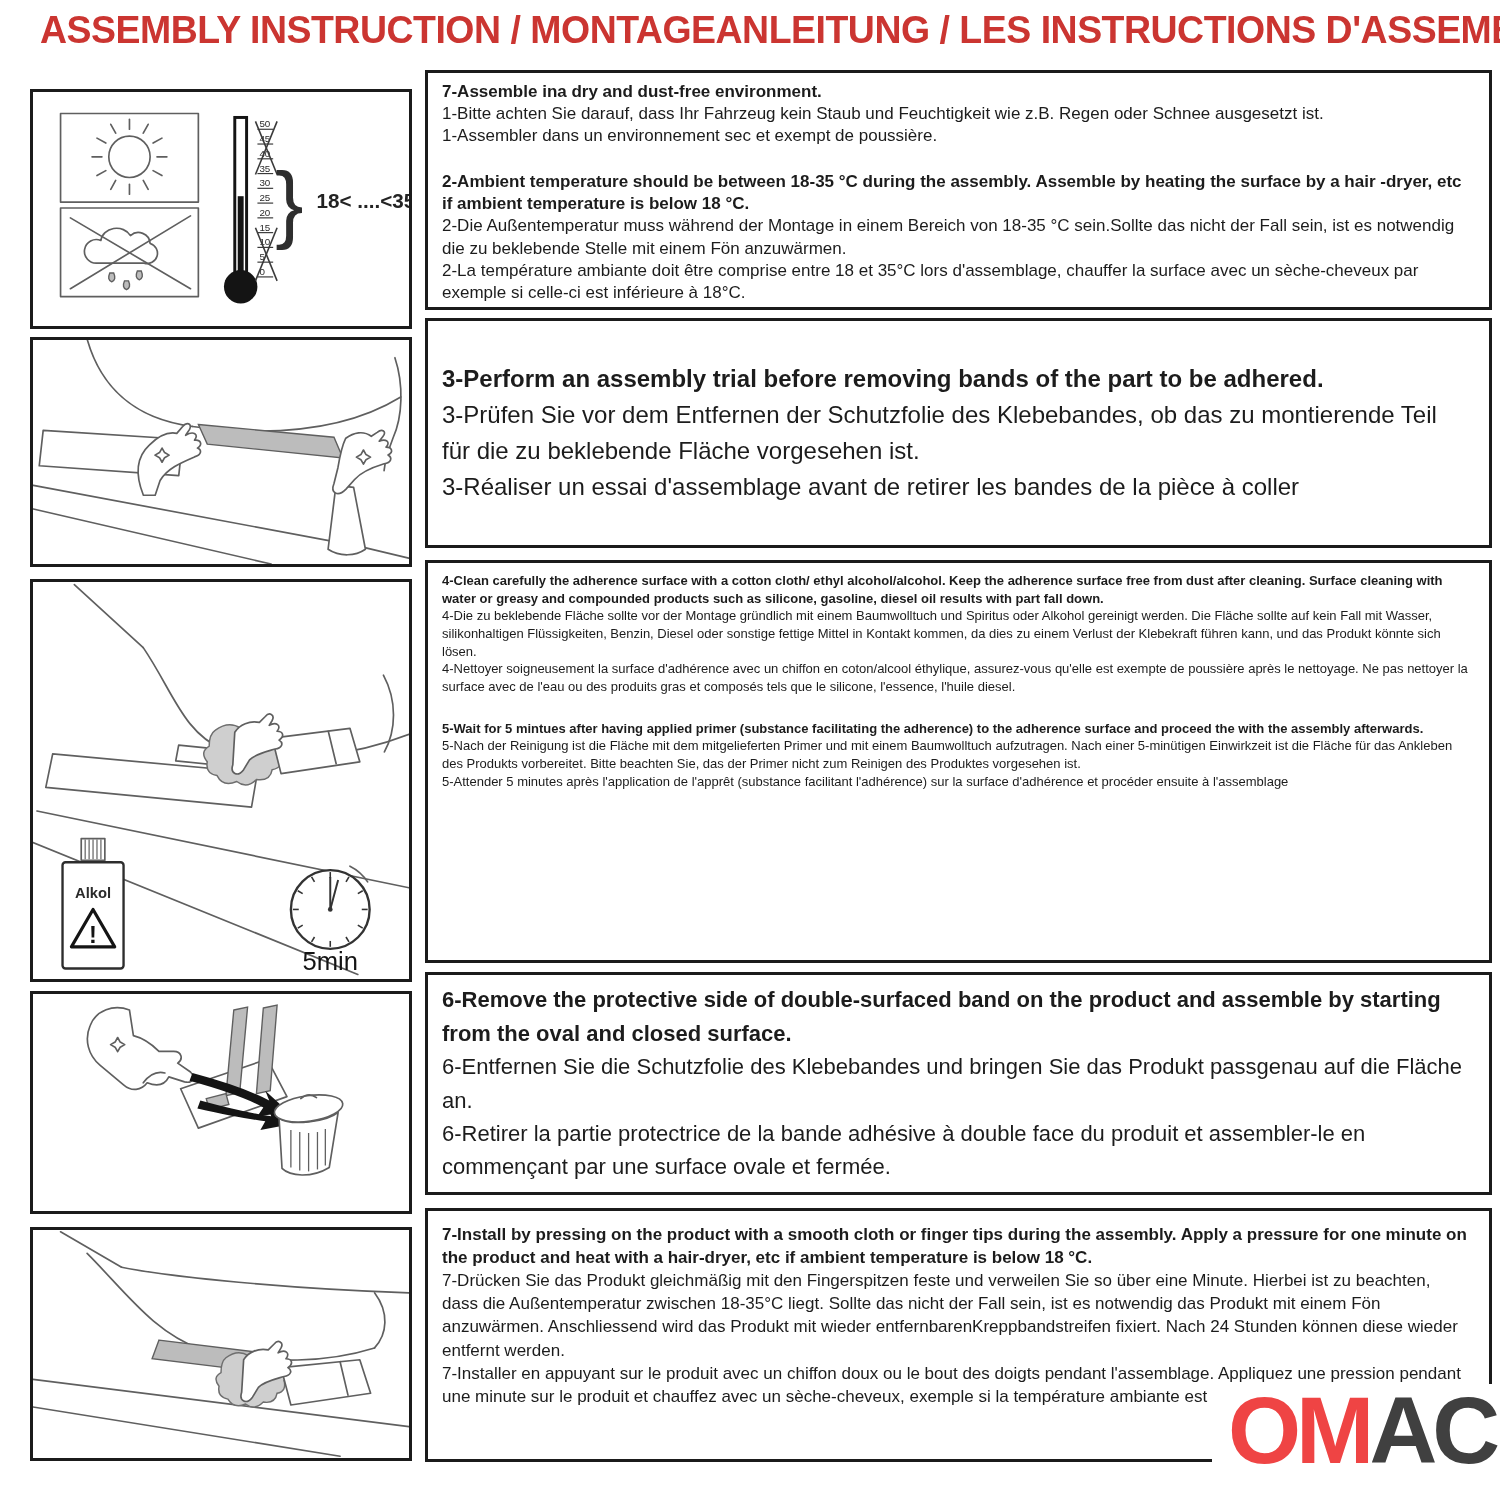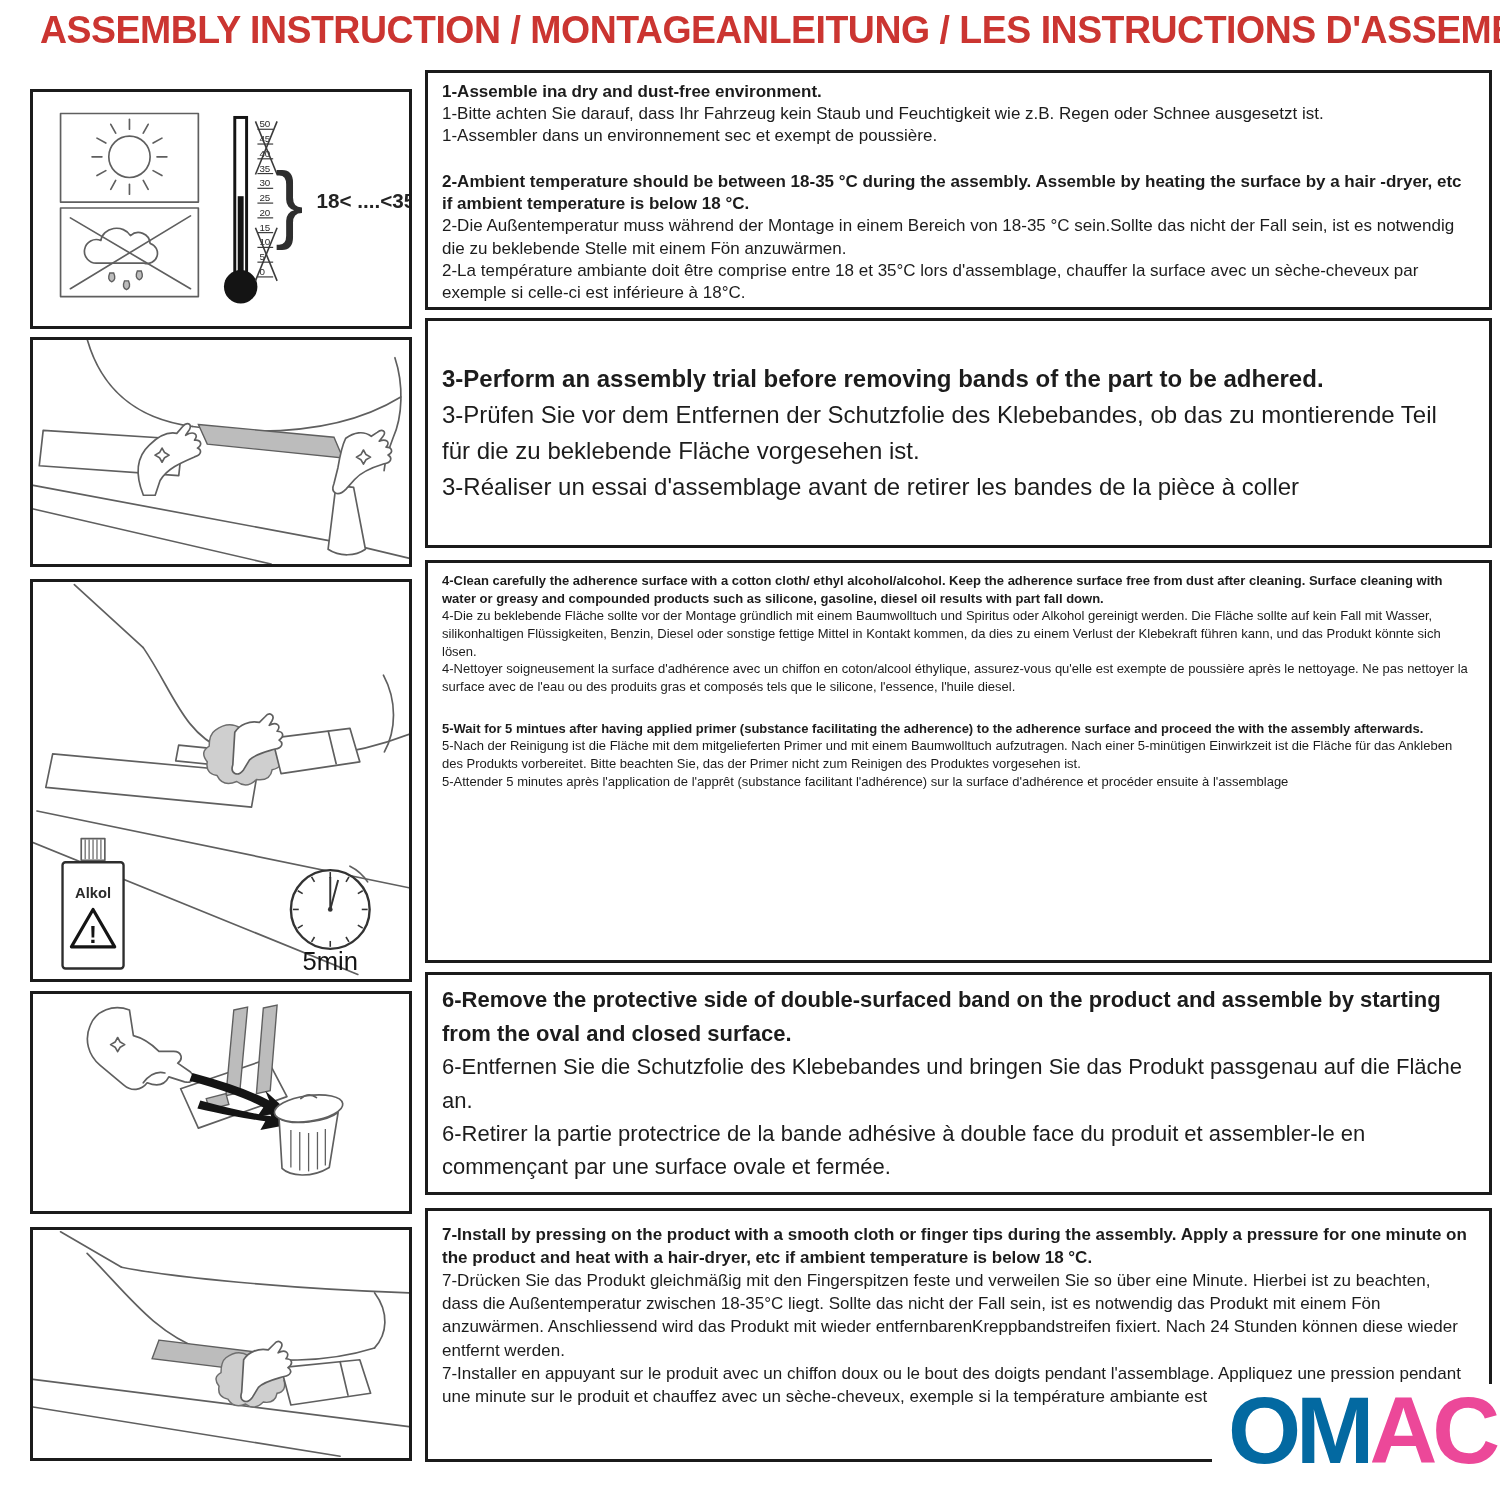--- a/index.html
+++ b/index.html
@@ -22,22 +22,22 @@
   .t2{display:flex;flex-direction:column;justify-content:center;padding:0 24px 0 14px;
       font-size:24px;line-height:1.5;}
   .t3{padding:9px 18px 0 14px;font-size:13px;line-height:1.36;}
   .t4{display:flex;flex-direction:column;justify-content:center;padding:0 24px 0 14px;
       font-size:22px;line-height:1.52;}
   .t5{padding:12px 18px 0 14px;font-size:17px;line-height:1.36;}
   
   .logo{position:absolute;left:1212px;top:1384px;z-index:5;background:#fff;
         padding:4px 4px 4px 16px;font-weight:bold;font-size:94px;line-height:0.92;
         letter-spacing:-5px;white-space:nowrap;}
-  .logo .lb{color:#0369a1;}
-  .logo .lr{color:#ec4899;}
+  .logo .lb{color:#ef4444;}
+  .logo .lr{color:#404040;}
   
   .ln{fill:none;stroke:#5f5f5f;stroke-width:1.7;stroke-linecap:round;stroke-linejoin:round;}
   .hand{fill:#fff;stroke:#5f5f5f;stroke-width:1.7;stroke-linejoin:round;}
   .grayfill{fill:#bcbcbc;stroke:#5f5f5f;stroke-width:1.4;}
   .cloth{fill:#cfcfcf;stroke:#6e6e6e;stroke-width:1.5;}
   .dark{fill:#141414;}
   .tick{font-size:10px;fill:#2a2a2a;}
 </style>
 </head>
 <body>
@@ -111,21 +111,21 @@
               <line x1="226" y1="136" x2="248" y2="190"></line>
                 <line x1="248" y1="136" x2="226" y2="190"></line>
             </g>
           </g>
           <text x="246" y="140" font-size="86" fill="#2e2e2e" font-weight="100">}</text>
           <text x="288" y="116" font-size="21" font-weight="600" fill="#232323">18&lt; ....&lt;35 C</text>
         </g>
       </svg>
     </div>
     <div class="text t1" style="height:240px;">
-      <p class="b">1-Assemble ina dry and dust-free environment.</p>
+      <p class="b">7-Assemble ina dry and dust-free environment.</p>
       <p>1-Bitte achten Sie darauf, dass Ihr Fahrzeug kein Staub und Feuchtigkeit wie z.B. Regen oder Schnee ausgesetzt ist.</p>
       <p>1-Assembler dans un environnement sec et exempt de poussière.</p>
       <p class="b gap">2-Ambient temperature should be between 18-35 °C  during the assembly. Assemble by heating the surface by a hair -dryer, etc if ambient temperature is below 18 °C.</p>
       <p>2-Die Außentemperatur muss während der Montage in einem Bereich von 18-35 °C  sein.Sollte das nicht der Fall sein, ist es notwendig die zu beklebende Stelle mit einem Fön anzuwärmen.</p>
       <p>2-La température ambiante doit être comprise entre 18 et 35°C lors d'assemblage, chauffer la surface avec un sèche-cheveux par exemple si celle-ci est inférieure à 18°C.</p>
     </div>
   </section>
 
   <section class="row" style="top:318px;height:230px;">
     <div class="illus" style="height:230px;">

